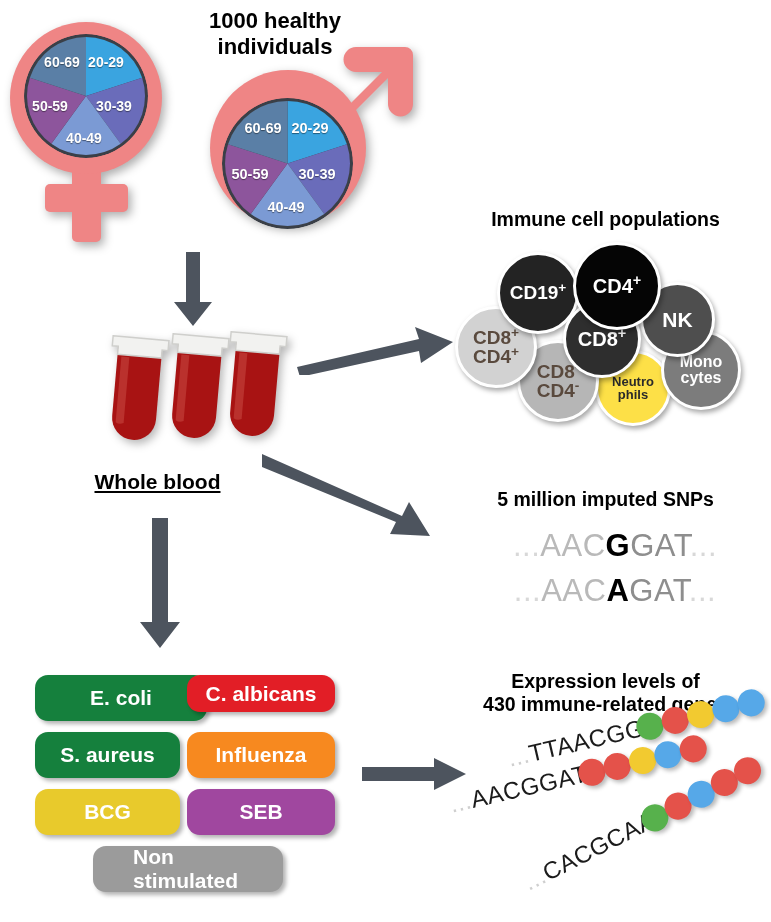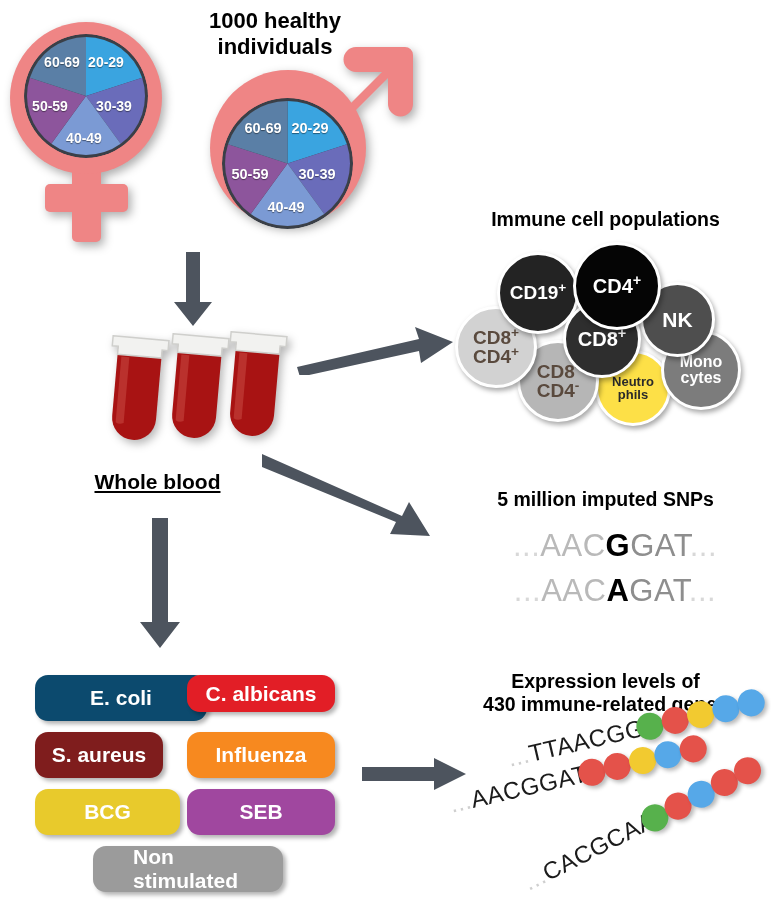--- a/index.html
+++ b/index.html
@@ -225,27 +225,27 @@
     </div>
 </div>
 
 <div class="abs heading" id="title-snp">5 million imputed SNPs</div>
 <div class="abs" id="snp-block">
   <div class="snp-row" style="top:0;"><span class="snp-fade">...</span><span class="snp-dim">AAC</span><span class="snp-hi">G</span><span class="snp-mid">GAT</span><span class="snp-fade">...</span></div>
   <div class="snp-row" style="top:45px;"><span class="snp-fade">...</span><span class="snp-dim">AAC</span><span class="snp-hi">A</span><span class="snp-mid">GAT</span><span class="snp-fade">...</span></div>
 </div>
 
 <div class="abs" id="stim">
-    <div class="stim-box" style="left: 0px; top: 0px; width: 172px; height: 46px; background: #0c4a6e;">
+    <div class="stim-box" style="left: 0px; top: 0px; width: 172px; height: 46px; background: #15803d;">
       <span>E. coli</span>
     </div>
     <div class="stim-box" style="left: 152px; top: 0px; width: 148px; height: 37px; background: rgb(226, 30, 38); text-align: right;">
       <span>C. albicans</span>
     </div>
-    <div class="stim-box" style="left: 0px; top: 57px; width: 128px; height: 46px; background: #7f1d1d;">
+    <div class="stim-box" style="left: 0px; top: 57px; width: 145px; height: 46px; background: #15803d;">
       <span>S. aureus</span>
     </div>
     <div class="stim-box" style="left: 152px; top: 57px; width: 148px; height: 46px; background: rgb(247, 137, 31);">
       <span>Influenza</span>
     </div>
     <div class="stim-box" style="left: 0px; top: 114px; width: 145px; height: 46px; background: rgb(232, 202, 44); align-items: center;">
       <span>BCG</span>
     </div>
     <div class="stim-box" style="left: 152px; top: 114px; width: 148px; height: 46px; background: rgb(160, 71, 159);">
       <span>SEB</span>

